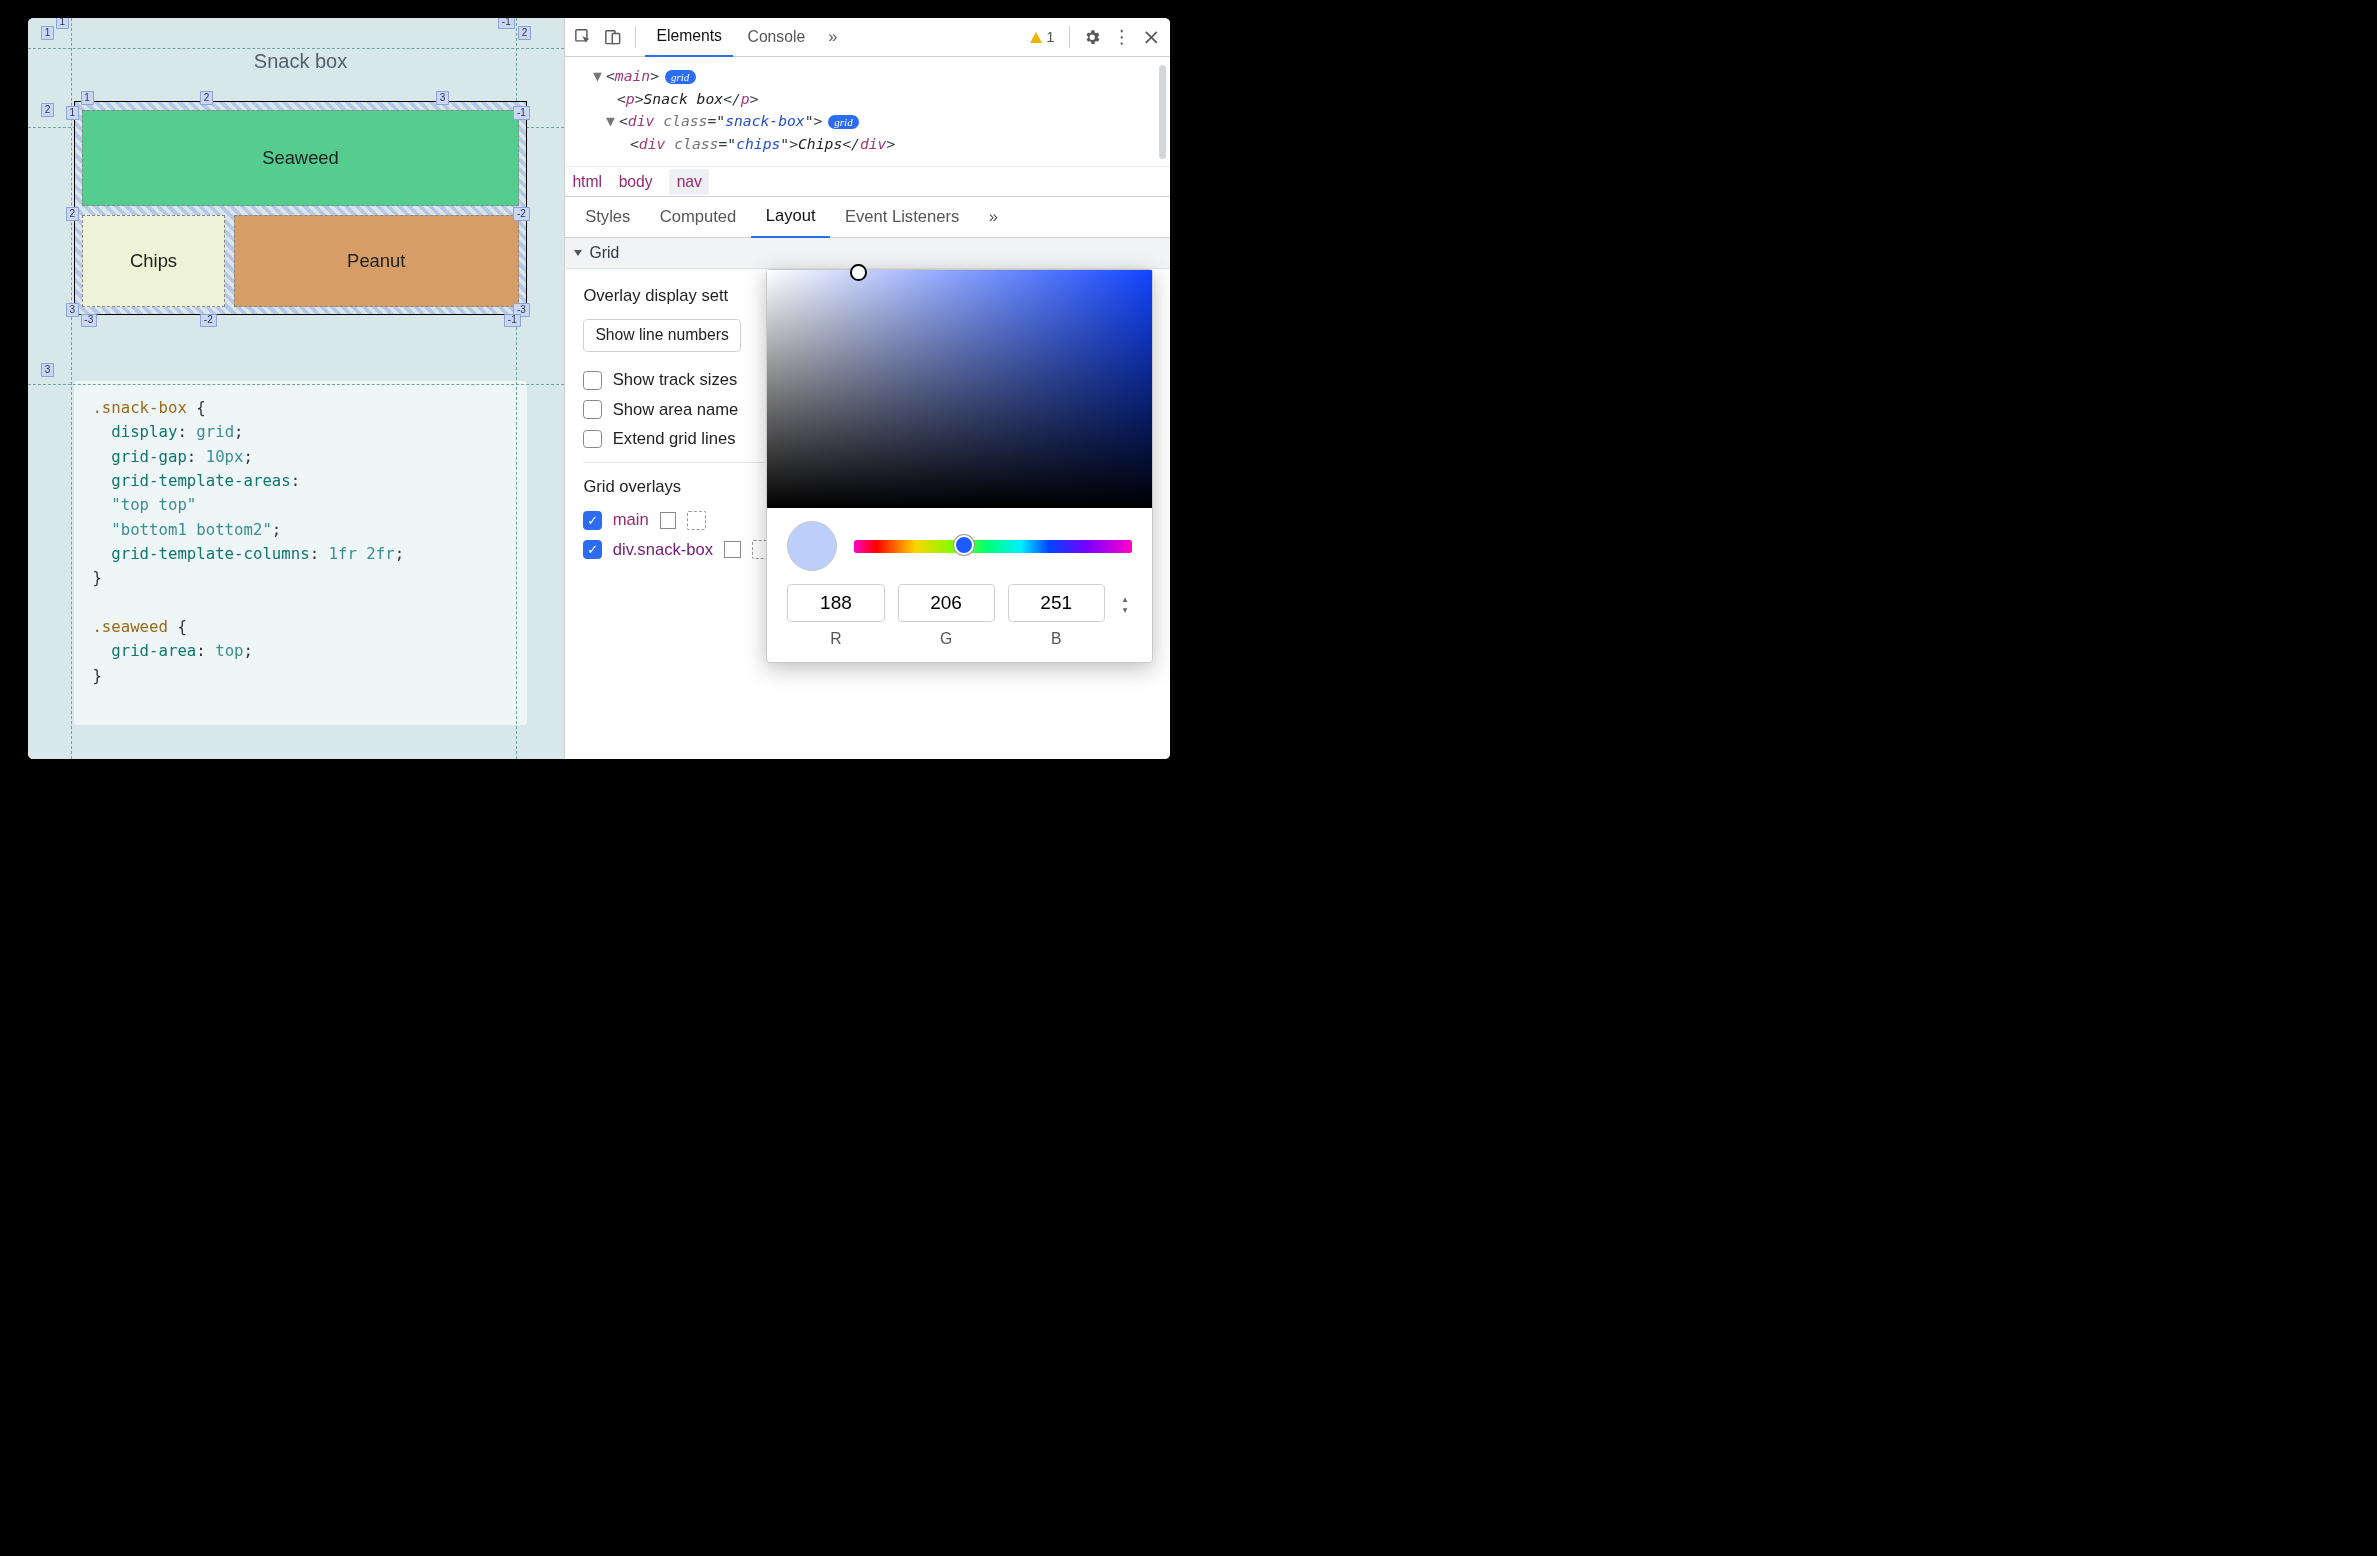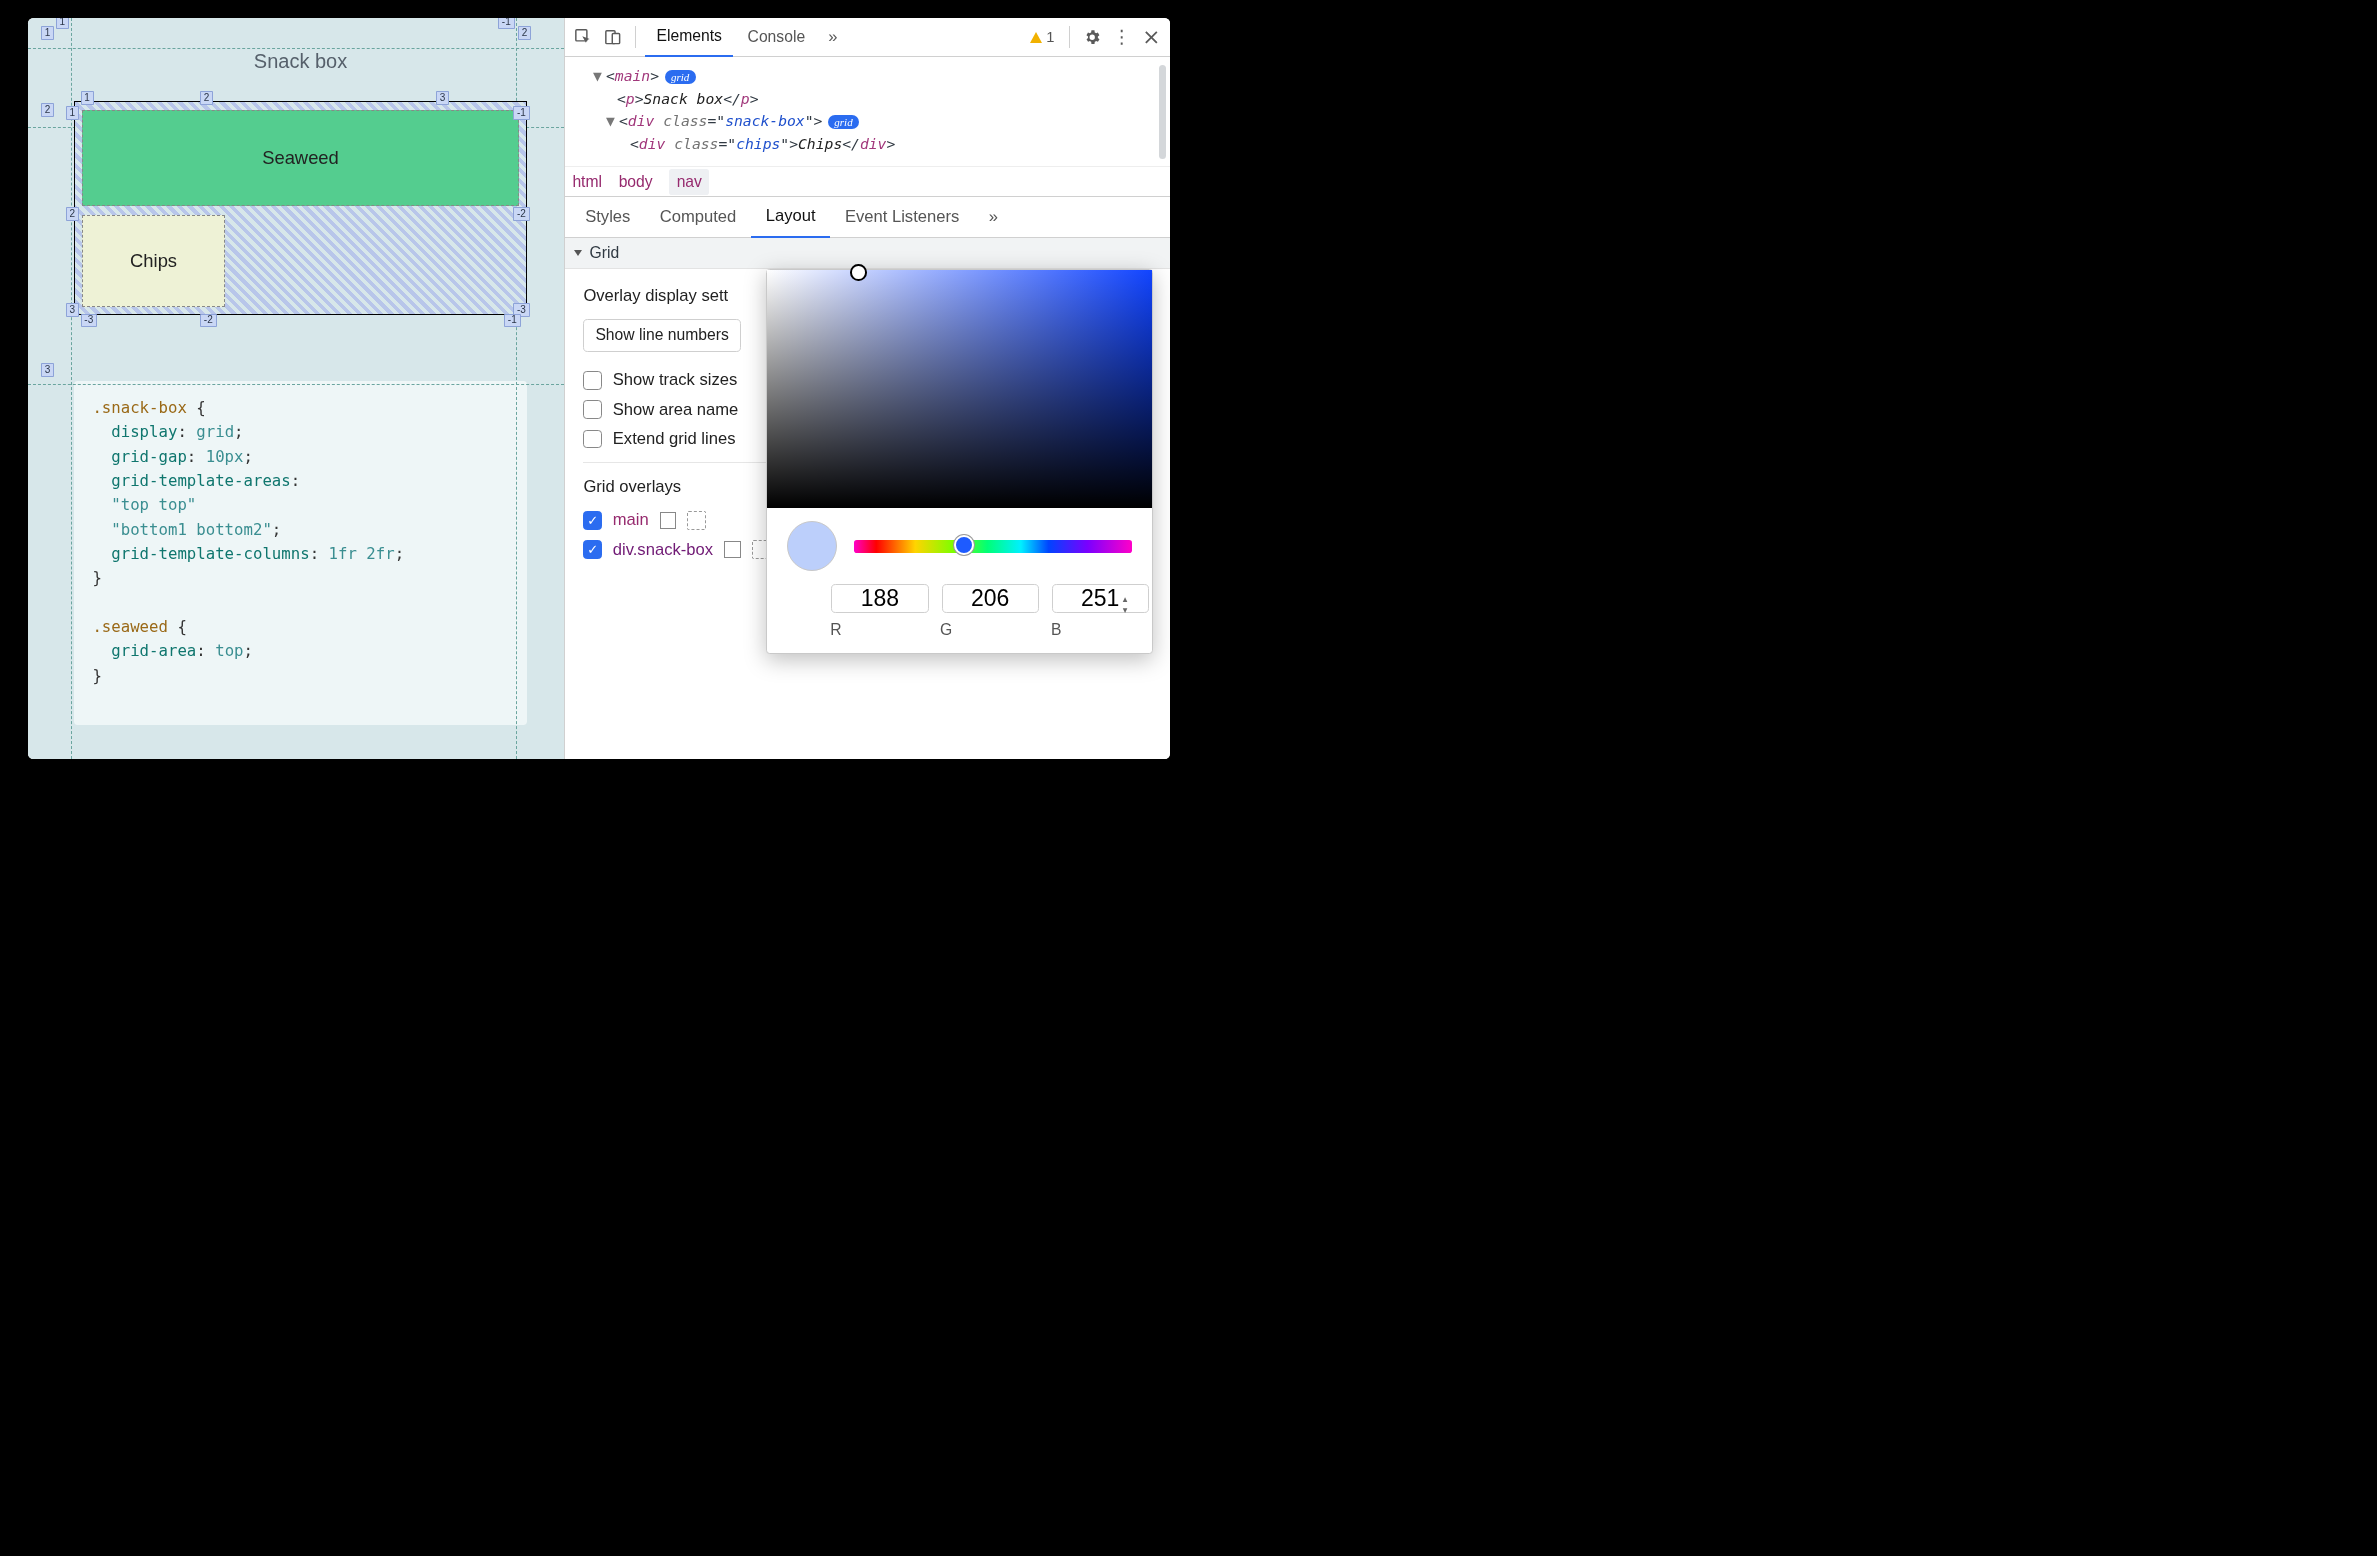--- a/index.html
+++ b/index.html
@@ -135,21 +135,21 @@
       linear-gradient(to top, #000, rgba(0,0,0,0)),
       linear-gradient(to right,#fff, #1144ff);
   }
   .sv-thumb{position:absolute;width:16.6px;height:16.6px;border:2.8px solid #000;border-radius:50%;left:83px;top:-6.4px;background:#fff;}
   .picker-row{display:flex;align-items:center;gap:16.6px;padding:13px 20px 5.5px;}
   .swatch-circle{width:50px;height:50px;border-radius:50%;background:#bccffb;border:0.9px solid #c8c8c8;}
   .hue{flex:1;height:13px;border-radius:2.8px;background:linear-gradient(to right,#ff00c8,#ff0000 8%,#ffd400 22%,#7bff00 36%,#00ff77 48%,#00f0ff 60%,#0044ff 70%,#7a00ff 84%,#ff00c8);position:relative;}
   .hue-thumb{position:absolute;top:-4.6px;width:20px;height:20px;border-radius:50%;background:#1e5bff;border:2.8px solid #fff;box-shadow:0 0 0 0.9px #999;left:36%;}
   .rgb-row{display:flex;gap:13px;padding:7.4px 20px 0;align-items:flex-start;}
   .rgb-cell{flex:1;text-align:center;}
-  .rgb-cell input{width:100%;height:29px;border:0.9px solid #cfcfcf;border-radius:4.6px;text-align:center;font-size:23px;margin-left:44px;}
+  .rgb-cell input{width:100%;height:38px;border:0.9px solid #cfcfcf;border-radius:4.6px;text-align:center;font-size:19px;}
   .rgb-cell label{display:block;margin-top:7.4px;color:#555;font-size:15.7px;}
   .mode-caret{width:14.7px;display:flex;flex-direction:column;gap:1.8px;align-items:center;justify-content:center;margin-top:9.2px;color:#666;font-size:9.2px;}
 
   svg{display:block}
 </style>
 </head>
 <body>
 
 <div class="window">
 
@@ -160,20 +160,21 @@
     <div class="dash-h" style="top:366px"></div>
     <div class="dash-v" style="left:43px"></div>
     <div class="dash-v" style="left:488px"></div>
 
     <div class="page-main">
       <p class="page-title">Snack box</p>
 
       <div class="snack-box">
         <div class="seaweed">Seaweed</div>
         <div class="chips">Chips</div>
+        <div class="peanut">Peanut</div>
 
         <span class="gbadge" style="left:5.5px;top:-11px">1</span>
         <span class="gbadge" style="left:125px;top:-11px">2</span>
         <span class="gbadge" style="left:361px;top:-11px">3</span>
 
         <span class="gbadge" style="left:-9.2px;top:3.7px">1</span>
         <span class="gbadge" style="left:-9.2px;top:105px">2</span>
         <span class="gbadge" style="left:-9.2px;top:201px">3</span>
 
         <span class="gbadge" style="right:-3.7px;top:3.7px">-1</span>

